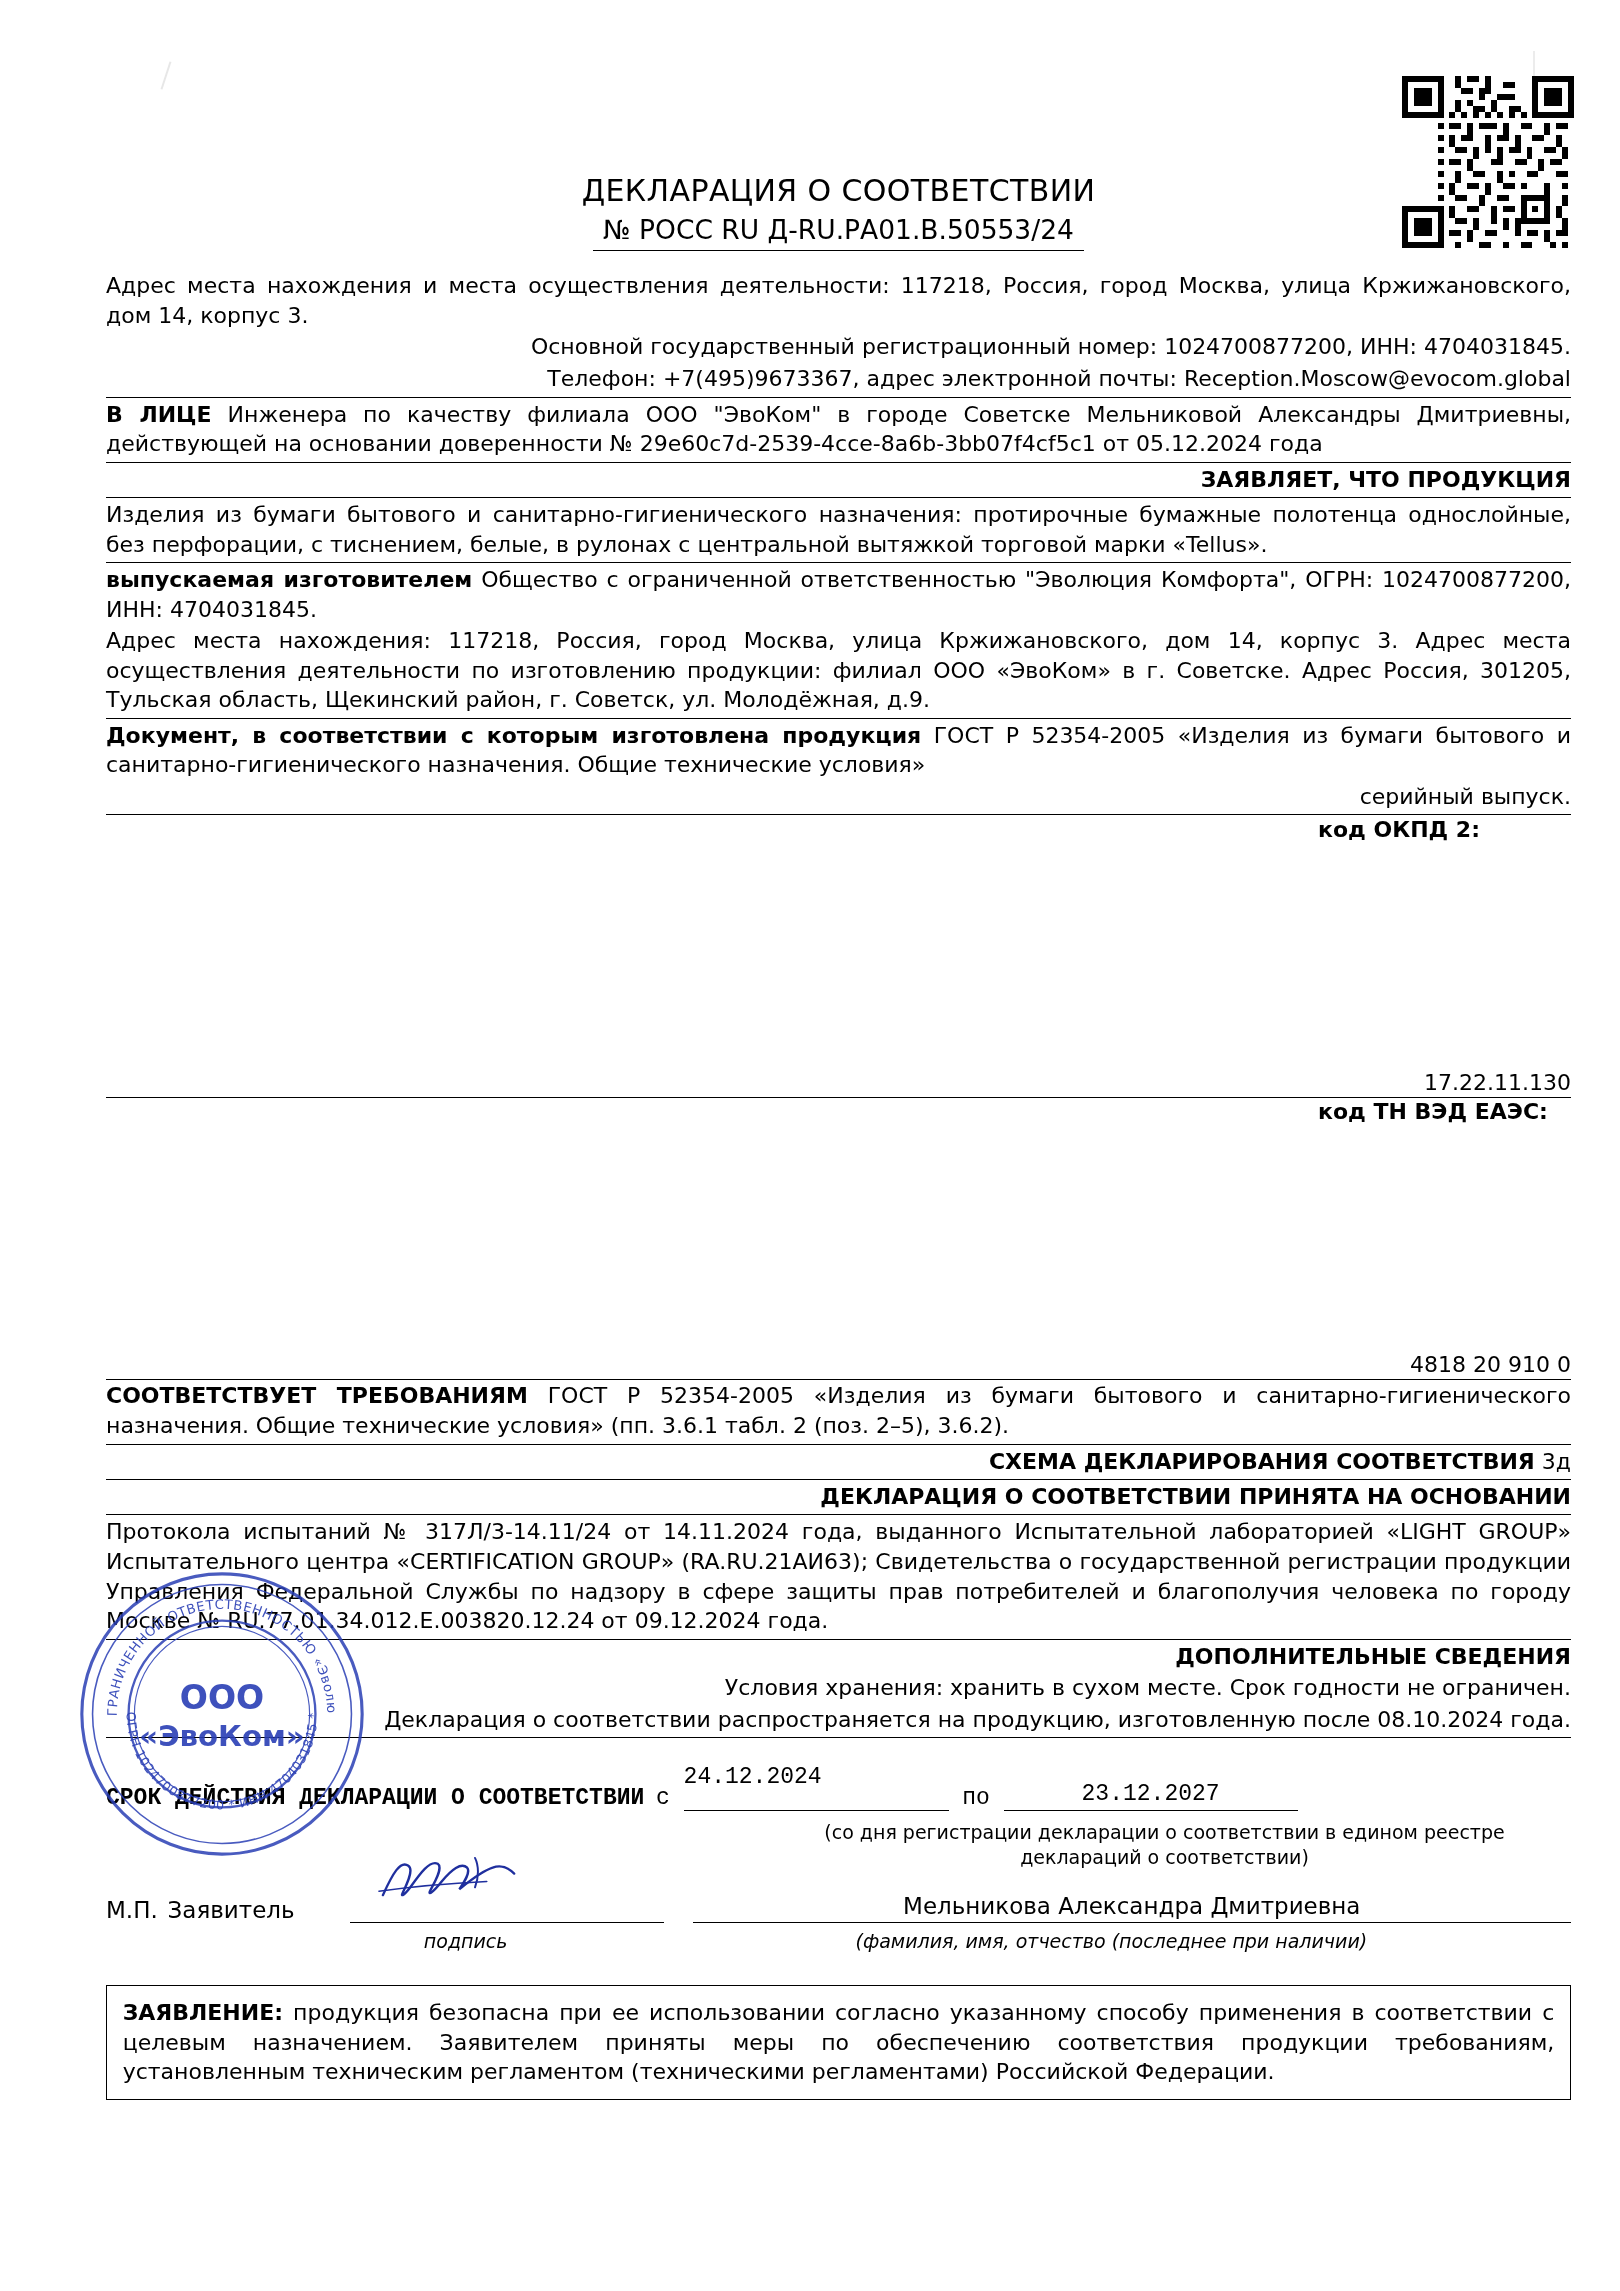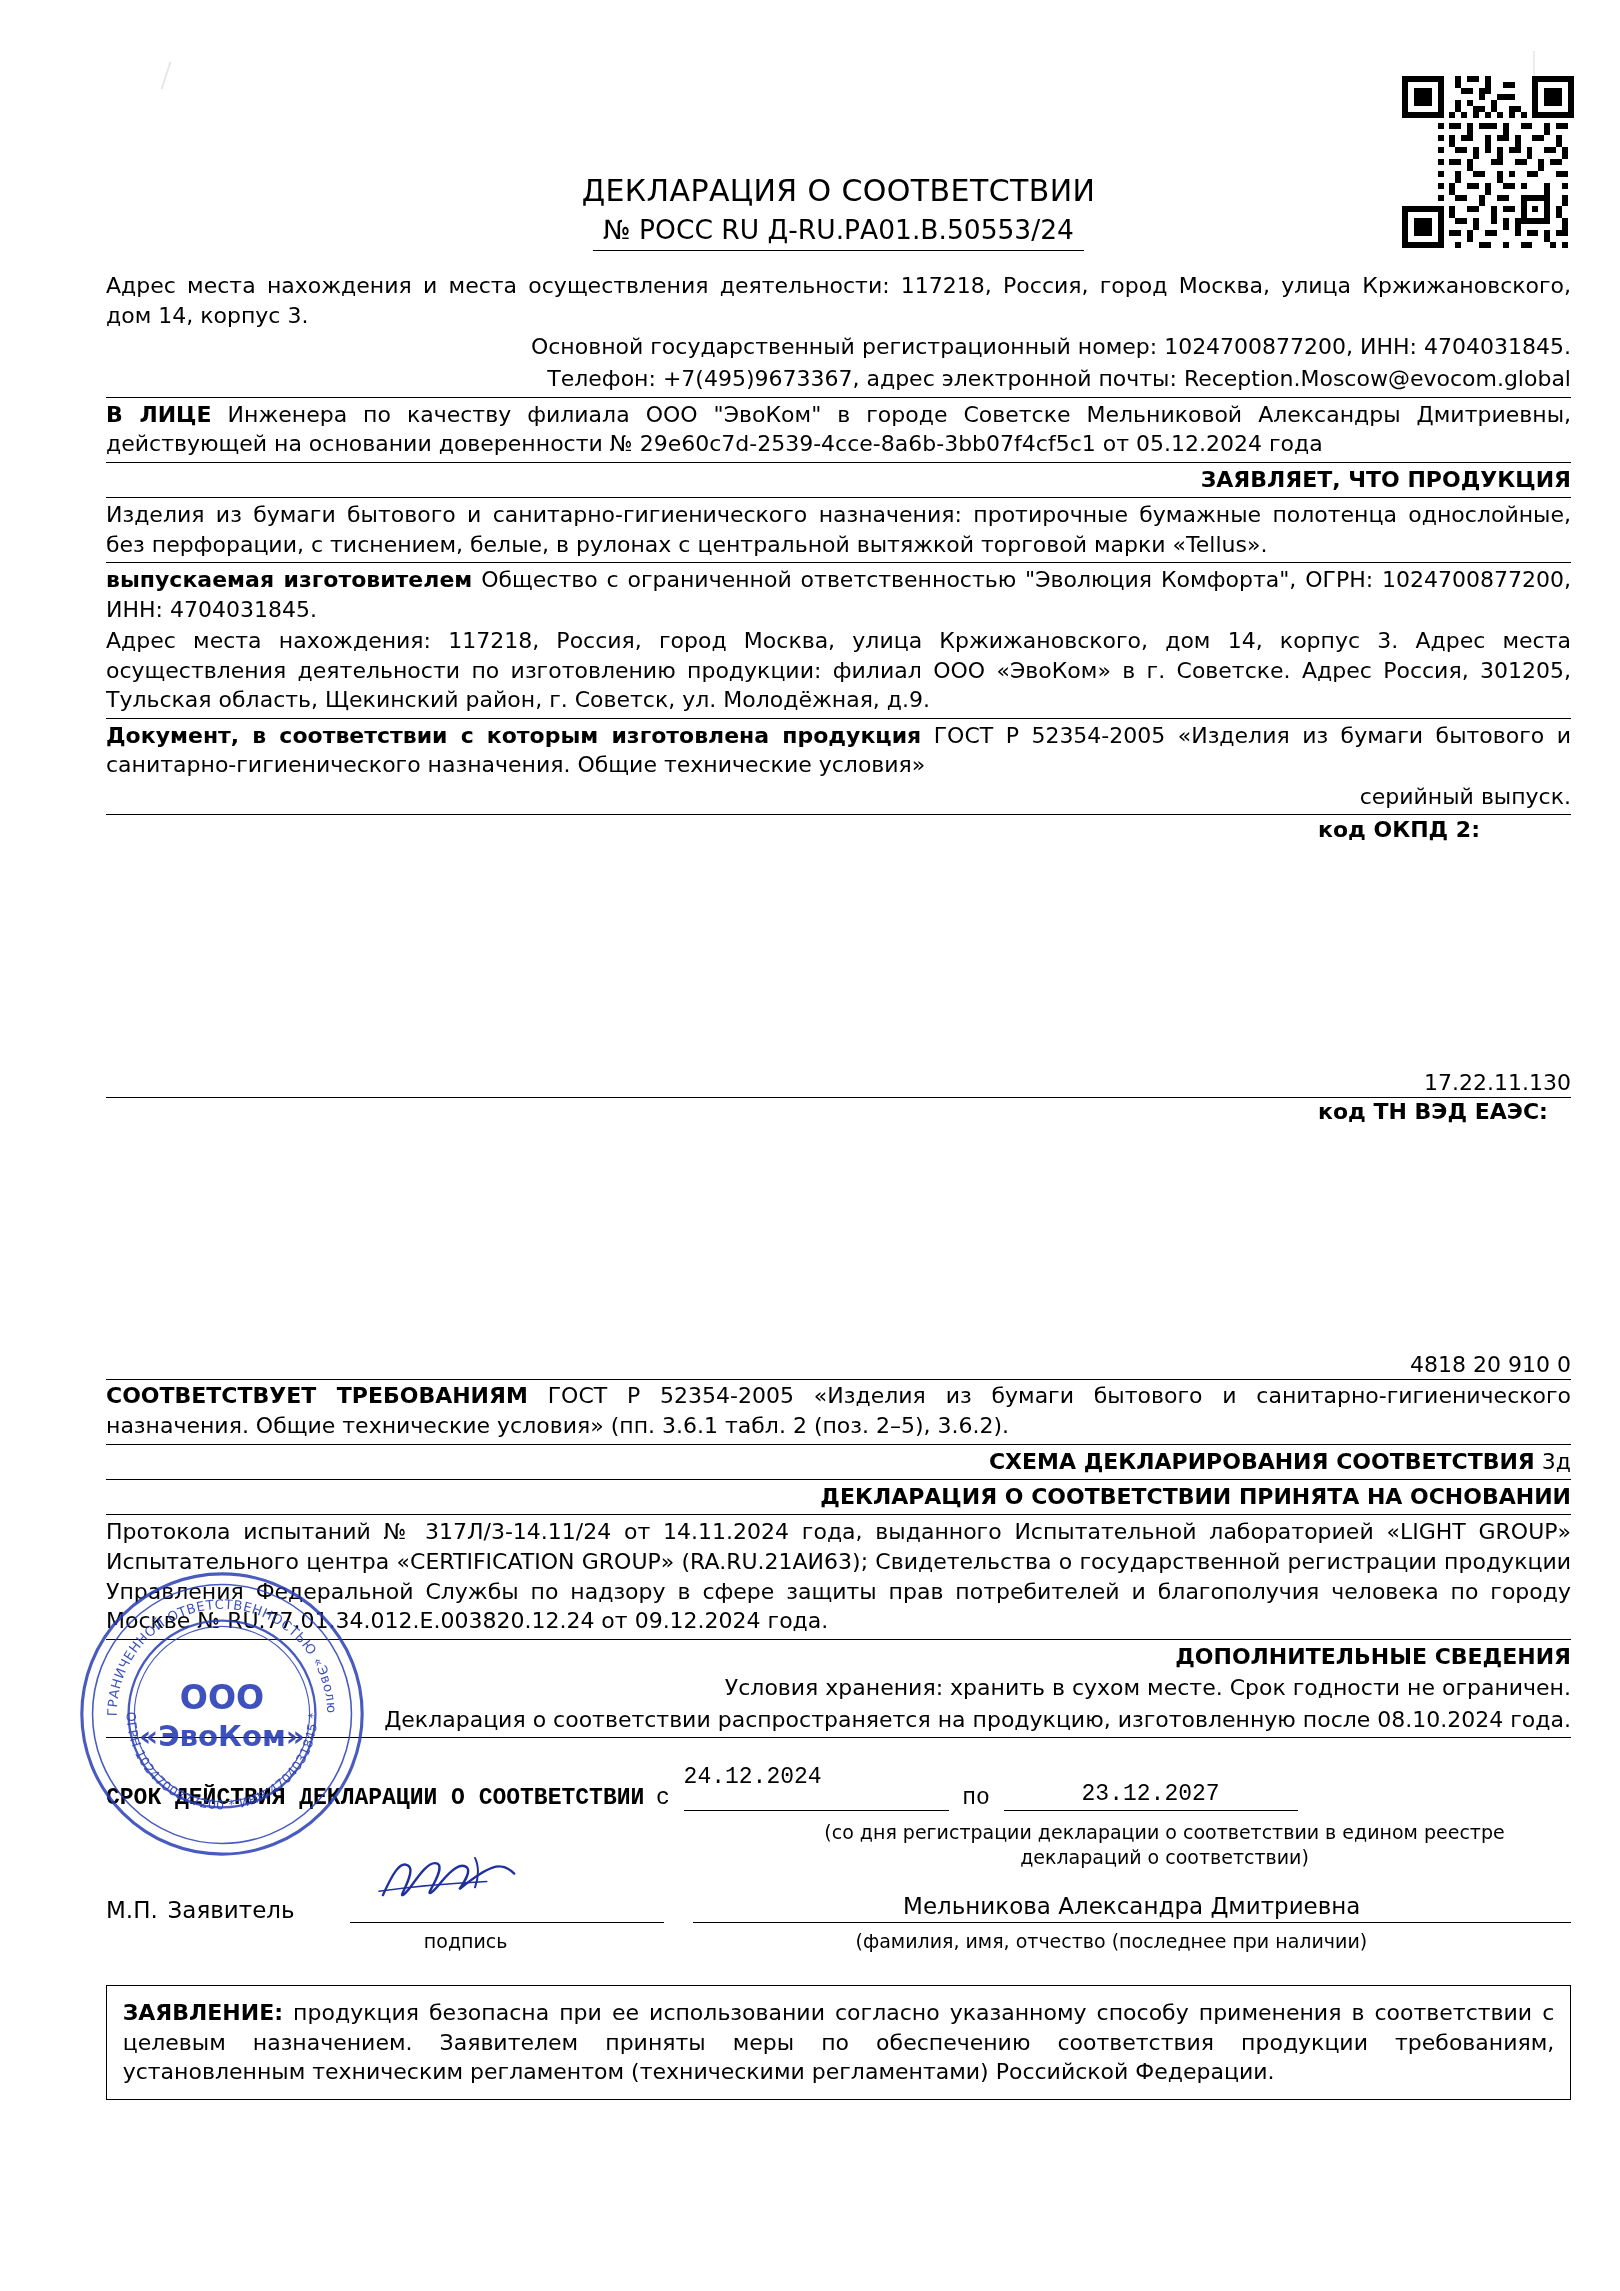--- a/index.html
+++ b/index.html
@@ -144,20 +144,21 @@
   .name-line {
     flex: 1 1 auto;
     border-bottom: 1.6px solid #000;
     text-align: center;
     padding-bottom: 2.9px;
   }
   .sign-captions {
     display: flex;
     font-size: 19px;
     margin-top: 6.9px;
+    font-style: italic;
   }
   .sign-captions .c1 {
     flex: 0 0 314px;
     margin: 0 29px 0 55px;
     text-align: center;
   }
   .sign-captions .c2 {
     flex: 1 1 auto;
     text-align: center;
   }

